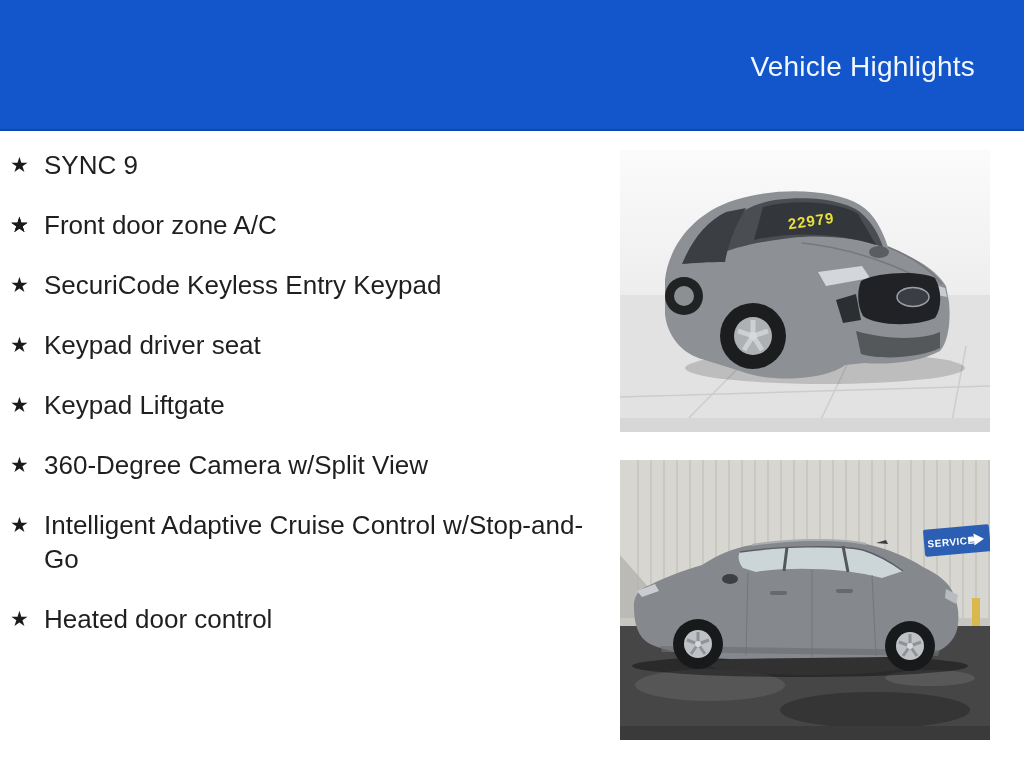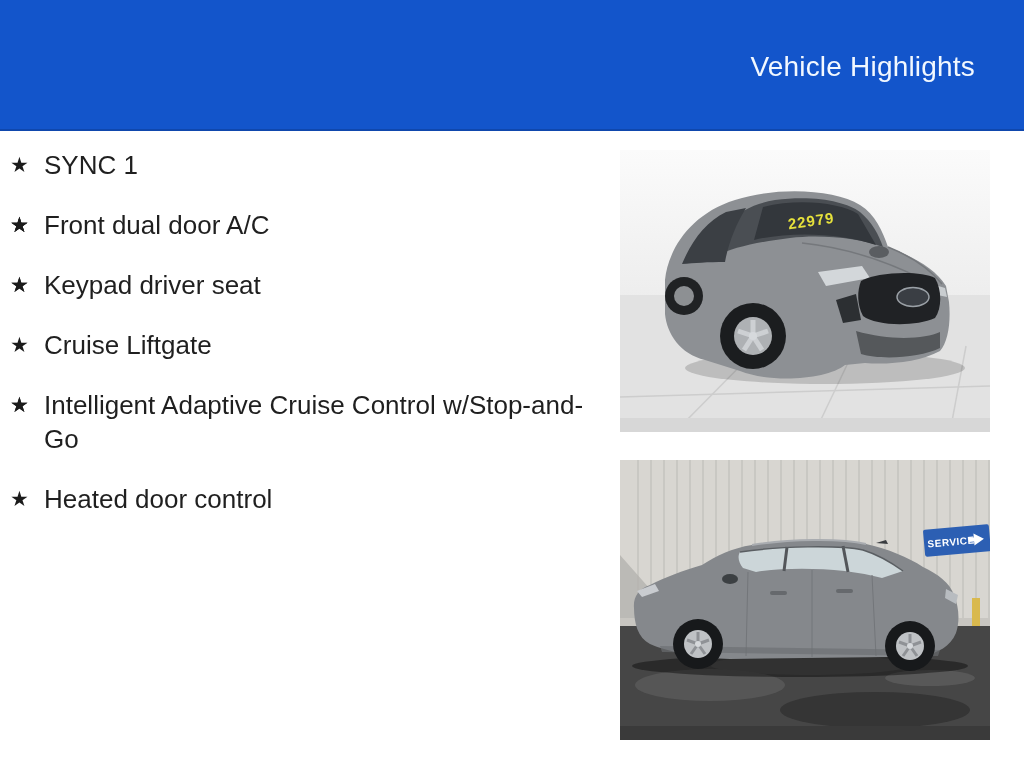--- a/index.html
+++ b/index.html
@@ -60,28 +60,28 @@
 </head>
 <body>
 
 <div class="page">
 
   <div class="header">
     <div class="header-title">Vehicle Highlights</div>
   </div>
 
   <ul class="features">
-    <li><span class="bullet">★</span><span>SYNC 1</span></li>
+    <li><span class="bullet">★</span><span>SYNC 9</span></li>
     <li><span class="bullet">★</span></li>
     <li><span class="bullet">★</span></li>
-    <li><span class="bullet">★</span><span>Front dual door A/C</span></li>
-    <li><span class="bullet">★</span></li>
+    <li><span class="bullet">★</span><span>Front door zone A/C</span></li>
+    <li><span class="bullet">★</span><span>SecuriCode Keyless Entry Keypad</span></li>
     <li><span class="bullet">★</span><span>Keypad driver seat</span></li>
-    <li><span class="bullet">★</span><span>Cruise Liftgate</span></li>
-    <li><span class="bullet">★</span></li>
+    <li><span class="bullet">★</span><span>Keypad Liftgate</span></li>
+    <li><span class="bullet">★</span><span>360-Degree Camera w/Split View</span></li>
     <li><span class="bullet">★</span><span>Intelligent Adaptive Cruise Control w/Stop-and-Go</span></li>
     <li><span class="bullet">★</span><span>Heated door control</span></li>
   </ul>
 
   <div class="photo photo-top">
     <svg width="370" height="282" viewBox="0 0 370 282">
       <defs>
         <linearGradient id="wallGrad1" x1="0" y1="0" x2="0" y2="1">
           <stop offset="0" stop-color="#fbfbfb"></stop>
             <stop offset="1" stop-color="#ededed"></stop>

